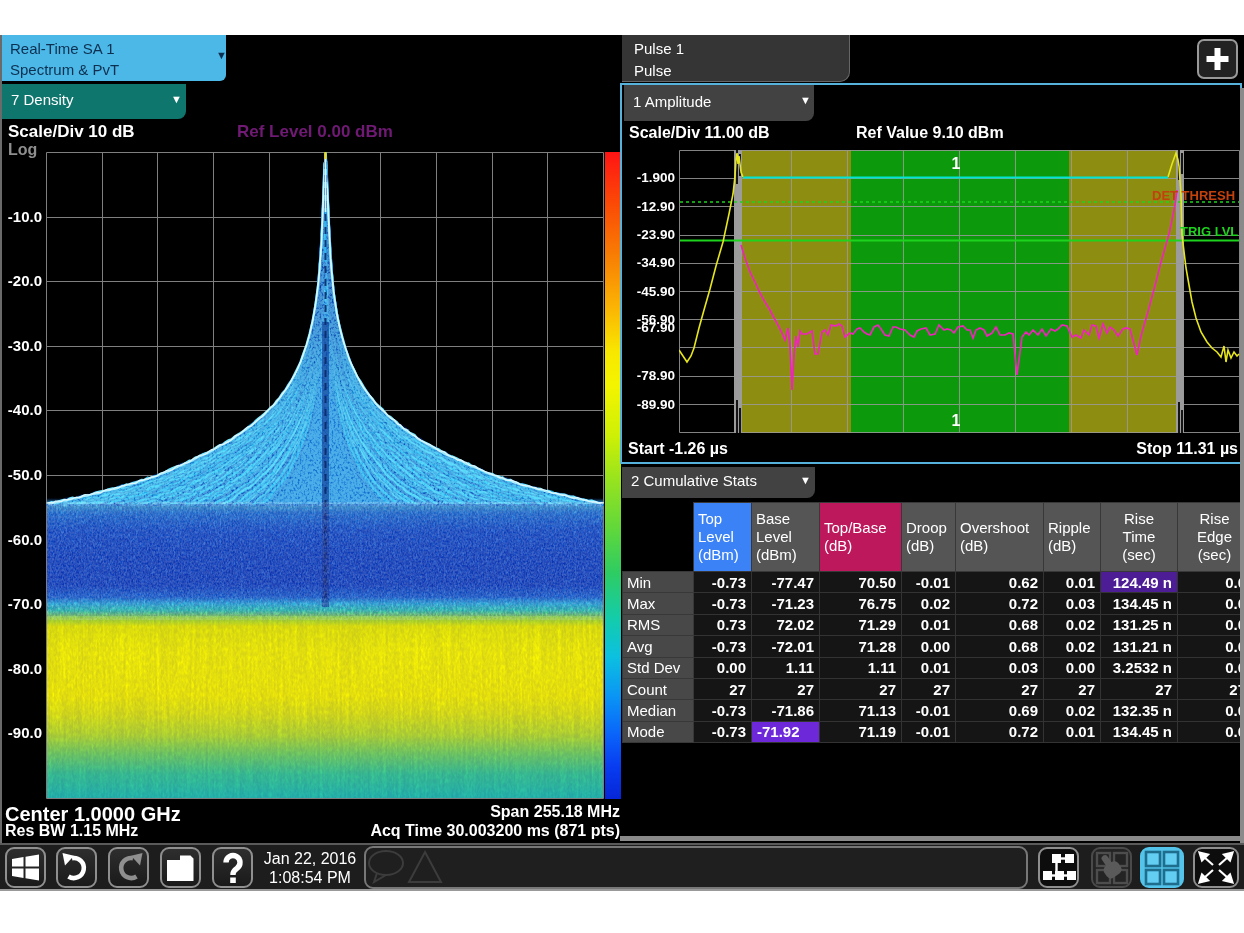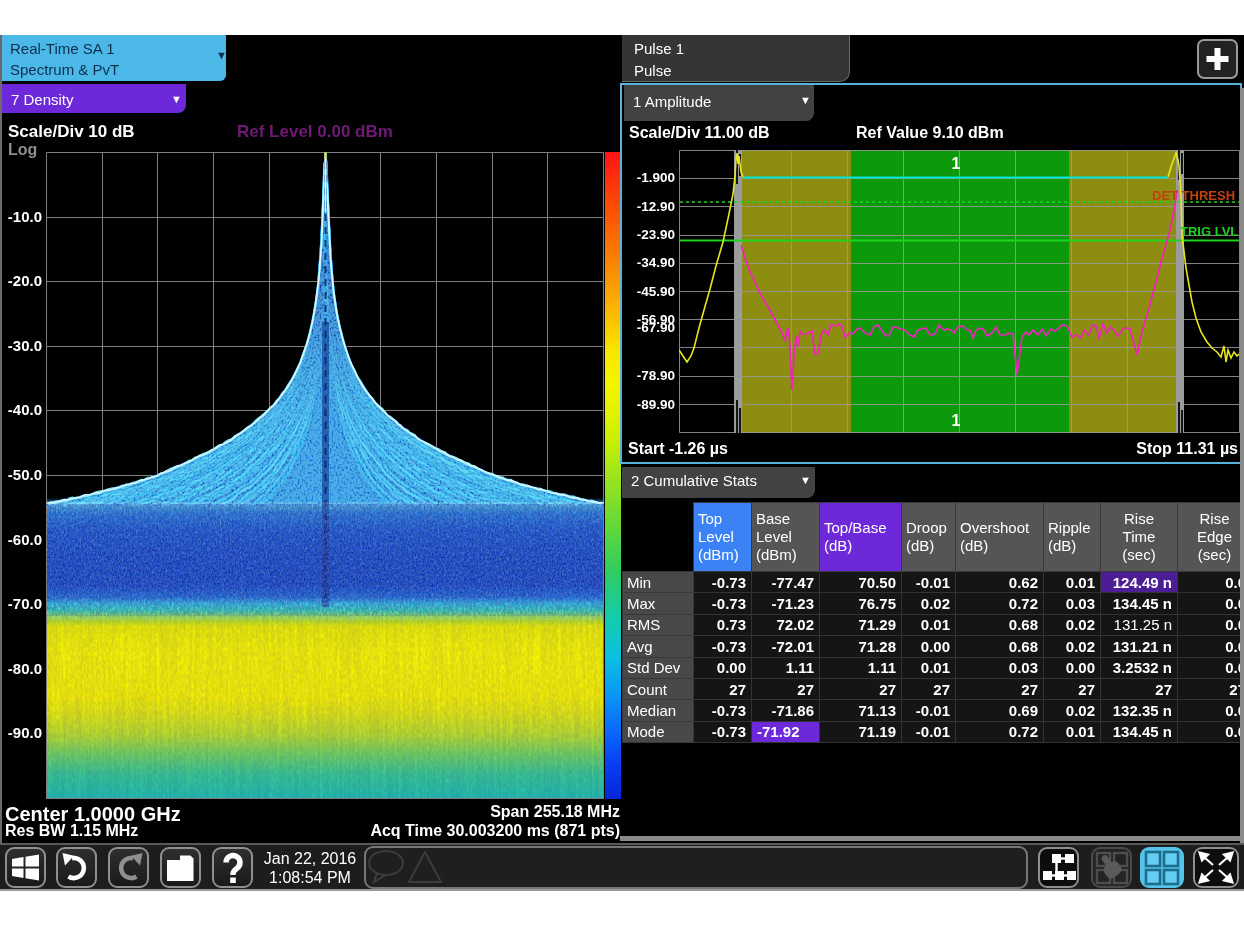--- a/index.html
+++ b/index.html
@@ -3,21 +3,21 @@
 *{margin:0;padding:0;box-sizing:border-box}
 body{width:1244px;height:933px;background:#fff;position:relative;font-family:"Liberation Sans",sans-serif;overflow:hidden}
 .abs{position:absolute}
 .b{font-weight:bold}
 </style></head>
 <body>
 <div class="abs" style="left:0;top:35px;width:1244px;height:856px;background:#000;overflow:hidden"></div>
 
 <div class="abs" style="left:2px;top:35px;width:224px;height:46px;background:#4cb8e8;border-radius:0 0 6px 0;color:#0d3050;font-size:15px;padding:3px 0 0 8px;line-height:21px">Real-Time SA 1<br>Spectrum &amp; PvT</div>
 <div class="abs" style="left:216px;top:49px;color:#0d3050;font-size:11px">▼</div>
-<div class="abs" style="left:2px;top:84px;width:184px;height:29px;background:#6d28d9;border-radius:0 0 8px 0;color:#fff;font-size:15px;padding:7px 0 0 9px">7 Density</div>
+<div class="abs" style="left:2px;top:84px;width:184px;height:35px;background:#0f766e;border-radius:0 0 8px 0;color:#fff;font-size:15px;padding:7px 0 0 9px">7 Density</div>
 <div class="abs" style="left:171px;top:93px;color:#fff;font-size:11px">▼</div>
 <div class="abs b" style="left:8px;top:122px;font-size:17px;color:#fff">Scale/Div 10 dB</div>
 <div class="abs b" style="left:237px;top:122px;font-size:17px;color:#701a75">Ref Level 0.00 dBm</div>
 <div class="abs b" style="left:8px;top:141px;font-size:16px;color:#8f8f8f">Log</div>
 
 <svg xmlns="http://www.w3.org/2000/svg" width="558" height="647" viewBox="0 0 558 647" style="position:absolute;left:46px;top:152px">
     <defs>
 <linearGradient id="floor" x1="0" y1="0" x2="0" y2="1">
  <stop offset="0.000" stop-color="#0a57c8" stop-opacity="0"></stop>
  <stop offset="0.018" stop-color="#49c8ee" stop-opacity="0.9"></stop>
@@ -273,21 +273,21 @@
       <col style="width:88px">
       <col style="width:57px">
       <col style="width:77px">
       <col style="width:74px">
     </colgroup>
     <tbody>
       <tr style="height:58px">
         <td style="background:#000"></td>
         <td style="background:#3b82f6;border:1px solid #383838;padding:7px 4px;vertical-align:middle;text-align:left;line-height:18px">Top<br>Level<br>(dBm)</td>
         <td style="background:#555;border:1px solid #383838;padding:1px 4px;vertical-align:middle;text-align:left;line-height:18px">Base<br>Level<br>(dBm)</td>
-        <td style="background:#6d28d9;border:1px solid #383838;padding:1px 4px;vertical-align:middle;text-align:left;line-height:18px">Top/Base<br>(dB)</td>
+        <td style="background:#be185d;border:1px solid #383838;padding:1px 4px;vertical-align:middle;text-align:left;line-height:18px">Top/Base<br>(dB)</td>
         <td style="background:#555;border:1px solid #383838;padding:1px 4px;vertical-align:middle;text-align:left;line-height:18px">Droop<br>(dB)</td>
         <td style="background:#555;border:1px solid #383838;padding:1px 4px;vertical-align:middle;text-align:left;line-height:18px">Overshoot<br>(dB)</td>
         <td style="background:#555;border:1px solid #383838;padding:1px 4px;vertical-align:middle;text-align:left;line-height:18px">Ripple<br>(dB)</td>
         <td style="background:#555;border:1px solid #383838;padding:1px 4px;vertical-align:middle;text-align:center;line-height:18px">Rise<br>Time<br>(sec)</td>
         <td style="background:#555;border:1px solid #383838;padding:1px 4px;vertical-align:middle;text-align:center;line-height:18px">Rise<br>Edge<br>(sec)</td>
       </tr>
       <tr style="height:21.4px">
         <td style="background:#484848;border:1px solid #383838;padding:0 4px">Min</td>
         <td style="background:#151515;border:1px solid #333;padding:0 5px;text-align:right;font-weight:bold;white-space:nowrap;overflow:hidden">-0.73</td>
         <td style="background:#151515;border:1px solid #333;padding:0 5px;text-align:right;font-weight:bold;white-space:nowrap;overflow:hidden">-77.47</td>
@@ -310,21 +310,21 @@
         <td style="background:#151515;border:1px solid #333;padding:0 5px;text-align:right;font-weight:bold;white-space:nowrap;overflow:hidden">0.0</td>
       </tr>
       <tr style="height:21.4px">
         <td style="background:#484848;border:1px solid #383838;padding:0 4px">RMS</td>
         <td style="background:#151515;border:1px solid #333;padding:0 5px;text-align:right;font-weight:bold;white-space:nowrap;overflow:hidden">0.73</td>
         <td style="background:#151515;border:1px solid #333;padding:0 5px;text-align:right;font-weight:bold;white-space:nowrap;overflow:hidden">72.02</td>
         <td style="background:#151515;border:1px solid #333;padding:0 5px;text-align:right;font-weight:bold;white-space:nowrap;overflow:hidden">71.29</td>
         <td style="background:#151515;border:1px solid #333;padding:0 5px;text-align:right;font-weight:bold;white-space:nowrap;overflow:hidden">0.01</td>
         <td style="background:#151515;border:1px solid #333;padding:0 5px;text-align:right;font-weight:bold;white-space:nowrap;overflow:hidden">0.68</td>
         <td style="background:#151515;border:1px solid #333;padding:0 5px;text-align:right;font-weight:bold;white-space:nowrap;overflow:hidden">0.02</td>
-        <td style="background:#151515;border:1px solid #333;padding:0 5px;text-align:right;font-weight:normal;white-space:nowrap;overflow:hidden">131.25 n</td>
+        <td style="background:#151515;border:1px solid #333;padding:0 5px;text-align:right;font-weight:bold;white-space:nowrap;overflow:hidden">131.25 n</td>
         <td style="background:#151515;border:1px solid #333;padding:0 5px;text-align:right;font-weight:bold;white-space:nowrap;overflow:hidden">0.0</td>
       </tr>
       <tr style="height:21.4px">
         <td style="background:#484848;border:1px solid #383838;padding:0 4px">Avg</td>
         <td style="background:#151515;border:1px solid #333;padding:0 5px;text-align:right;font-weight:bold;white-space:nowrap;overflow:hidden">-0.73</td>
         <td style="background:#151515;border:1px solid #333;padding:0 5px;text-align:right;font-weight:bold;white-space:nowrap;overflow:hidden">-72.01</td>
         <td style="background:#151515;border:1px solid #333;padding:0 5px;text-align:right;font-weight:bold;white-space:nowrap;overflow:hidden">71.28</td>
         <td style="background:#151515;border:1px solid #333;padding:0 5px;text-align:right;font-weight:bold;white-space:nowrap;overflow:hidden">0.00</td>
         <td style="background:#151515;border:1px solid #333;padding:0 5px;text-align:right;font-weight:bold;white-space:nowrap;overflow:hidden">0.68</td>
         <td style="background:#151515;border:1px solid #333;padding:0 5px;text-align:right;font-weight:bold;white-space:nowrap;overflow:hidden">0.02</td>

